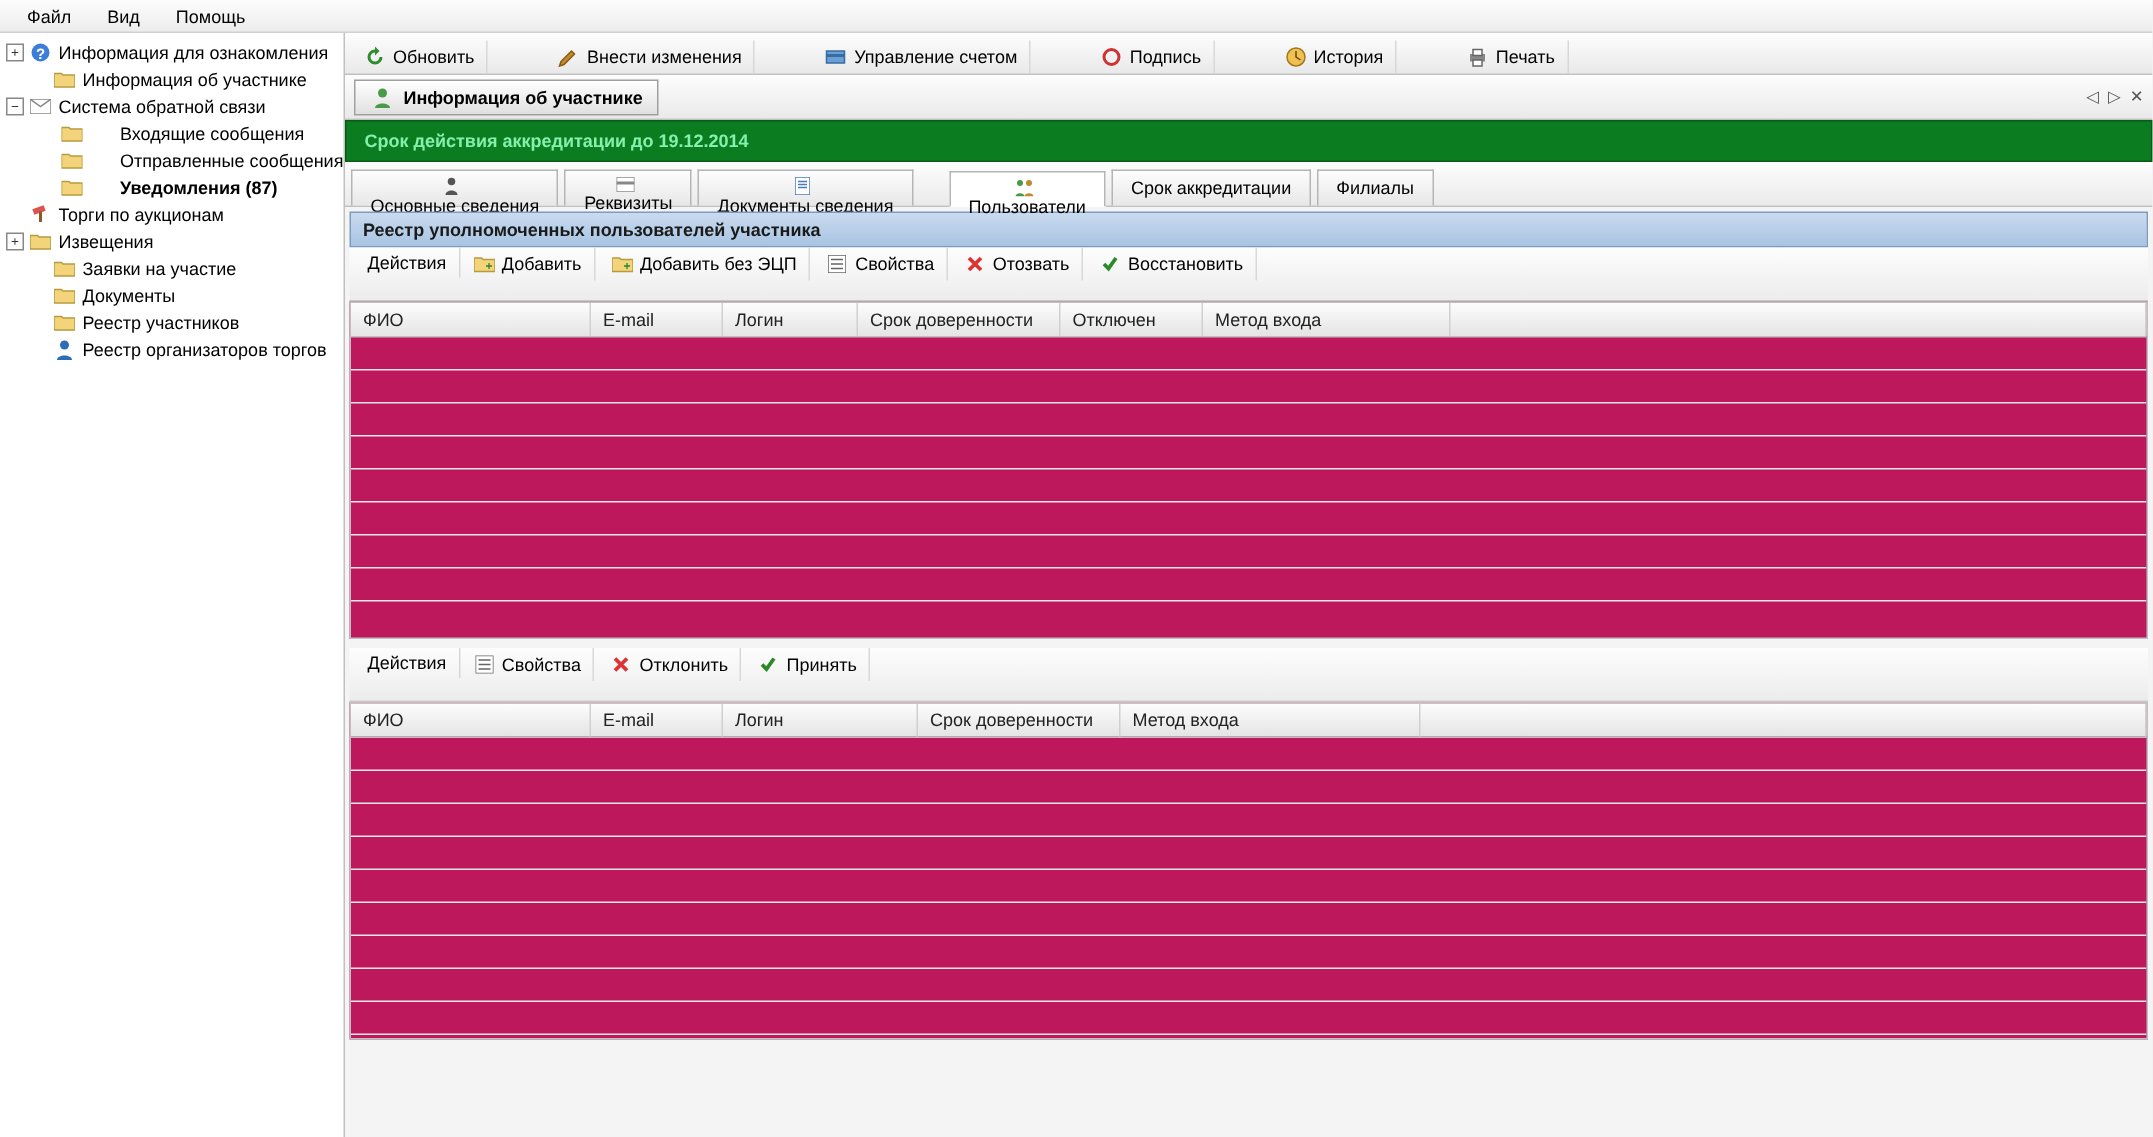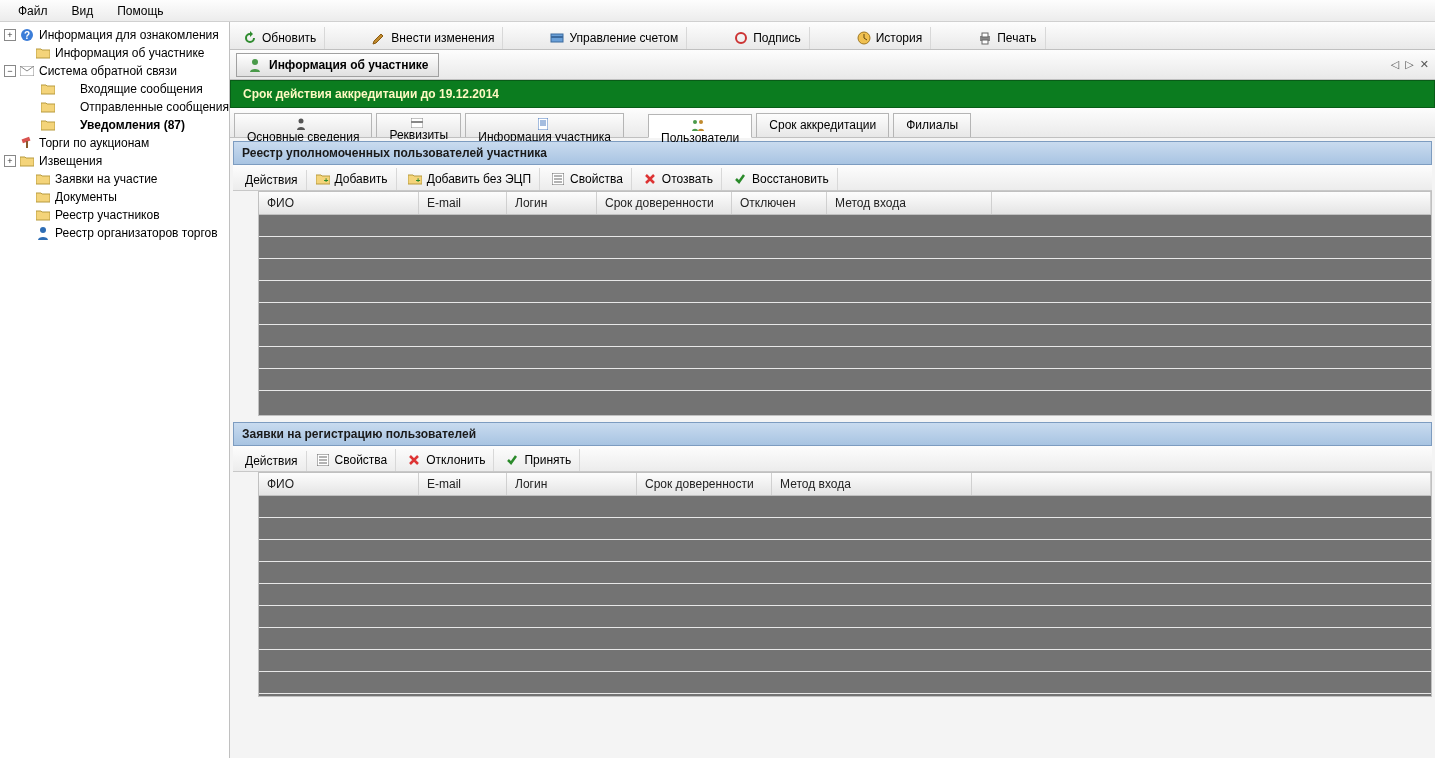--- a/index.html
+++ b/index.html
@@ -121,21 +121,21 @@
   margin-left: auto;
   display: flex;
   align-items: center;
   gap: 6px;
   color: #555;
   font-size: 11px;
 }
 .doc-controls span { cursor: default; }
 .banner {
   background: #0b7c1f;
-  color: #fef9c3;
+  color: #86efac;
   font-weight: bold;
   padding: 6px 12px;
   border: 1px solid #085c17;
 }
 .tabs-row {
   background: linear-gradient(#fdfdfd, #eaeaea);
   height: 30px;
   display: flex;
   align-items: flex-end;
   padding: 0 4px;
@@ -165,33 +165,32 @@
 .section-header {
   background: linear-gradient(#c9dbef, #a8c4e2);
   border: 1px solid #7d9cc0;
   padding: 4px 8px;
   font-weight: bold;
   color: #1a1a1a;
 }
 .action-bar {
   background: linear-gradient(#fdfdfd, #ececec);
   border-bottom: 1px solid #c8c8c8;
-  height: 26px;
-  display: flex;
-  align-items: flex-end;
+  height: 36px;
+  display: flex;
+  align-items: flex-start;
   padding: 0 4px;
 }
 .action-label {
   padding: 3px 8px;
   border-right: 1px solid #d8d8d8;
 }
 .grid {
-  background: #737373;
+  background: #be185d;
   border: 1px solid #c0c0c0;
-  margin-left: 25px;
 }
 .grid-head {
   display: flex;
   background: linear-gradient(#fdfdfd, #e4e4e4);
   border-bottom: 1px solid #c0c0c0;
 }
 .grid-head-cell {
   padding: 4px 8px;
   border-right: 1px solid #d0d0d0;
   font-weight: normal;
@@ -434,21 +433,21 @@
         </span>
         <span>Реквизиты</span>
       </div>
       <div class="tab">
         <span class="tb-icon">
           <svg width="10" height="12">
               <rect width="10" height="12" fill="#fff" stroke="#4a7abf"></rect>
               <path d="M2 3h6M2 5h6M2 7h6" stroke="#4a7abf"></path>
             </svg>
         </span>
-        <span>Информация участника</span>
+        <span>Документы сведения</span>
       </div>
       <div class="tab active">
         <span class="tb-icon">
           <svg width="14" height="12">
               <circle cx="4" cy="3" r="2" fill="#4a9a4a"></circle>
               <circle cx="10" cy="3" r="2" fill="#c08a2e"></circle>
               <path d="M1 12c0-3 6-3 6 0" fill="#4a9a4a"></path>
               <path d="M7 12c0-3 6-3 6 0" fill="#c08a2e"></path>
             </svg>
         </span>
@@ -527,21 +526,20 @@
           <div class="grid-row"></div>
           <div class="grid-row"></div>
           <div class="grid-row"></div>
           <div class="grid-row"></div>
           <div class="grid-row"></div>
         </div>
       </div>
     </div>
 
     <div class="panel">
-      <div class="section-header">Заявки на регистрацию пользователей</div>
       <div class="action-bar">
         <div class="action-label">Действия</div>
         <div class="tb-btn">
           <span class="tb-icon">
             <svg width="12" height="12">
                 <rect width="12" height="12" fill="#fff" stroke="#666"></rect>
                 <path d="M2 3h8M2 6h8M2 9h8" stroke="#666"></path>
               </svg>
           </span>
           <span>Свойства</span>

